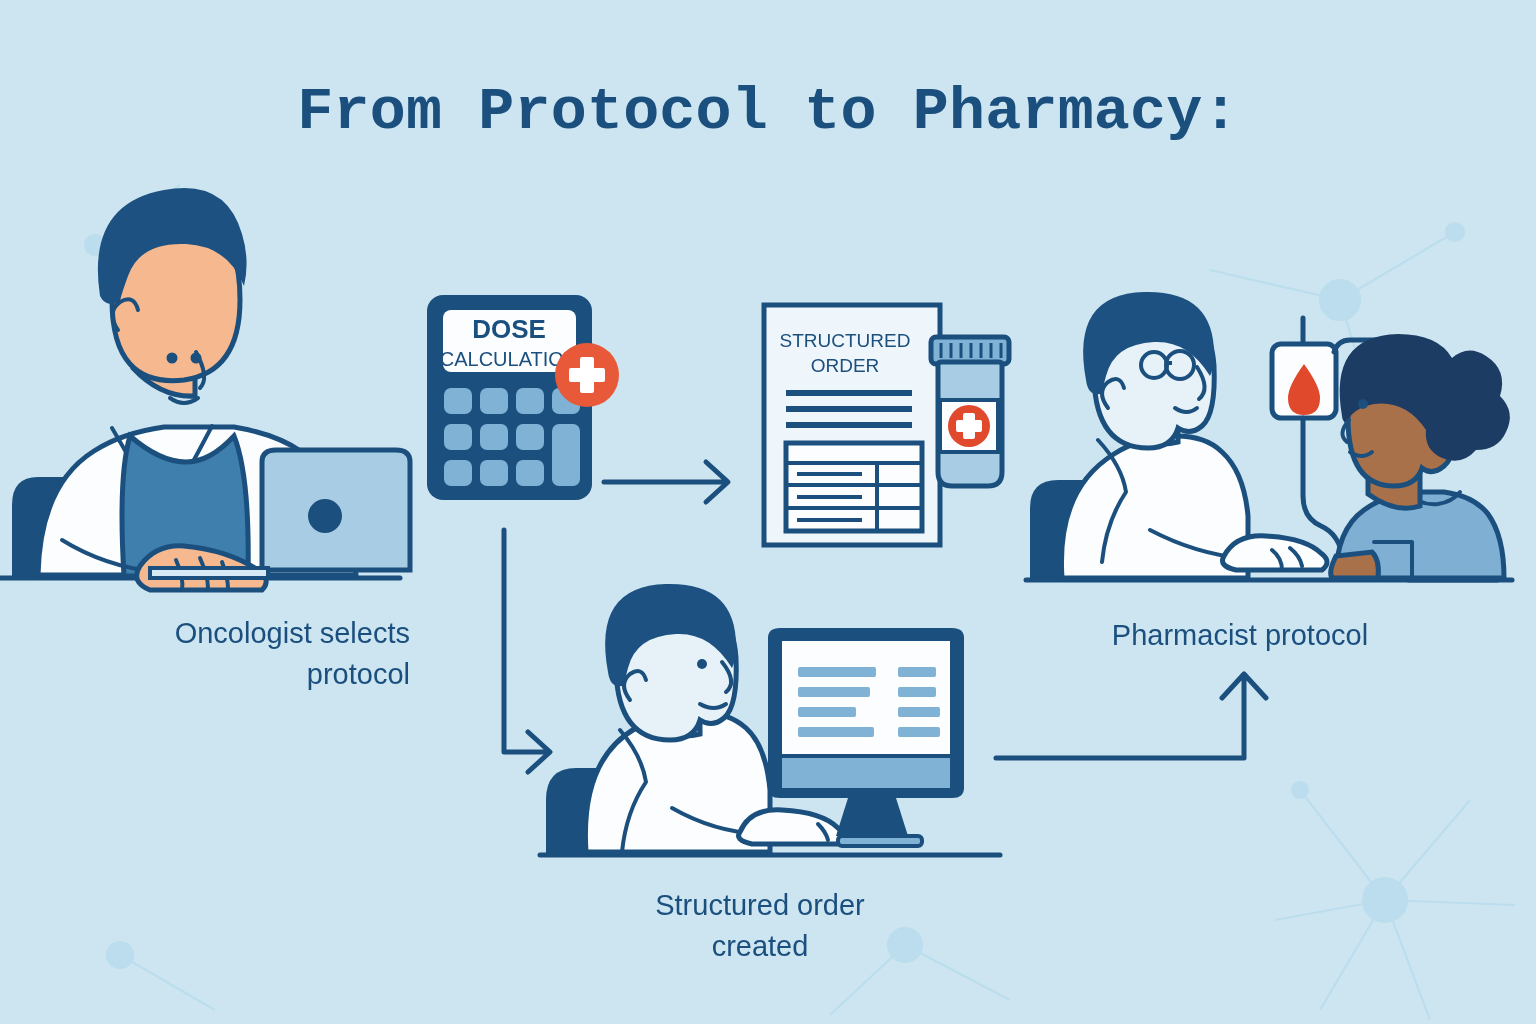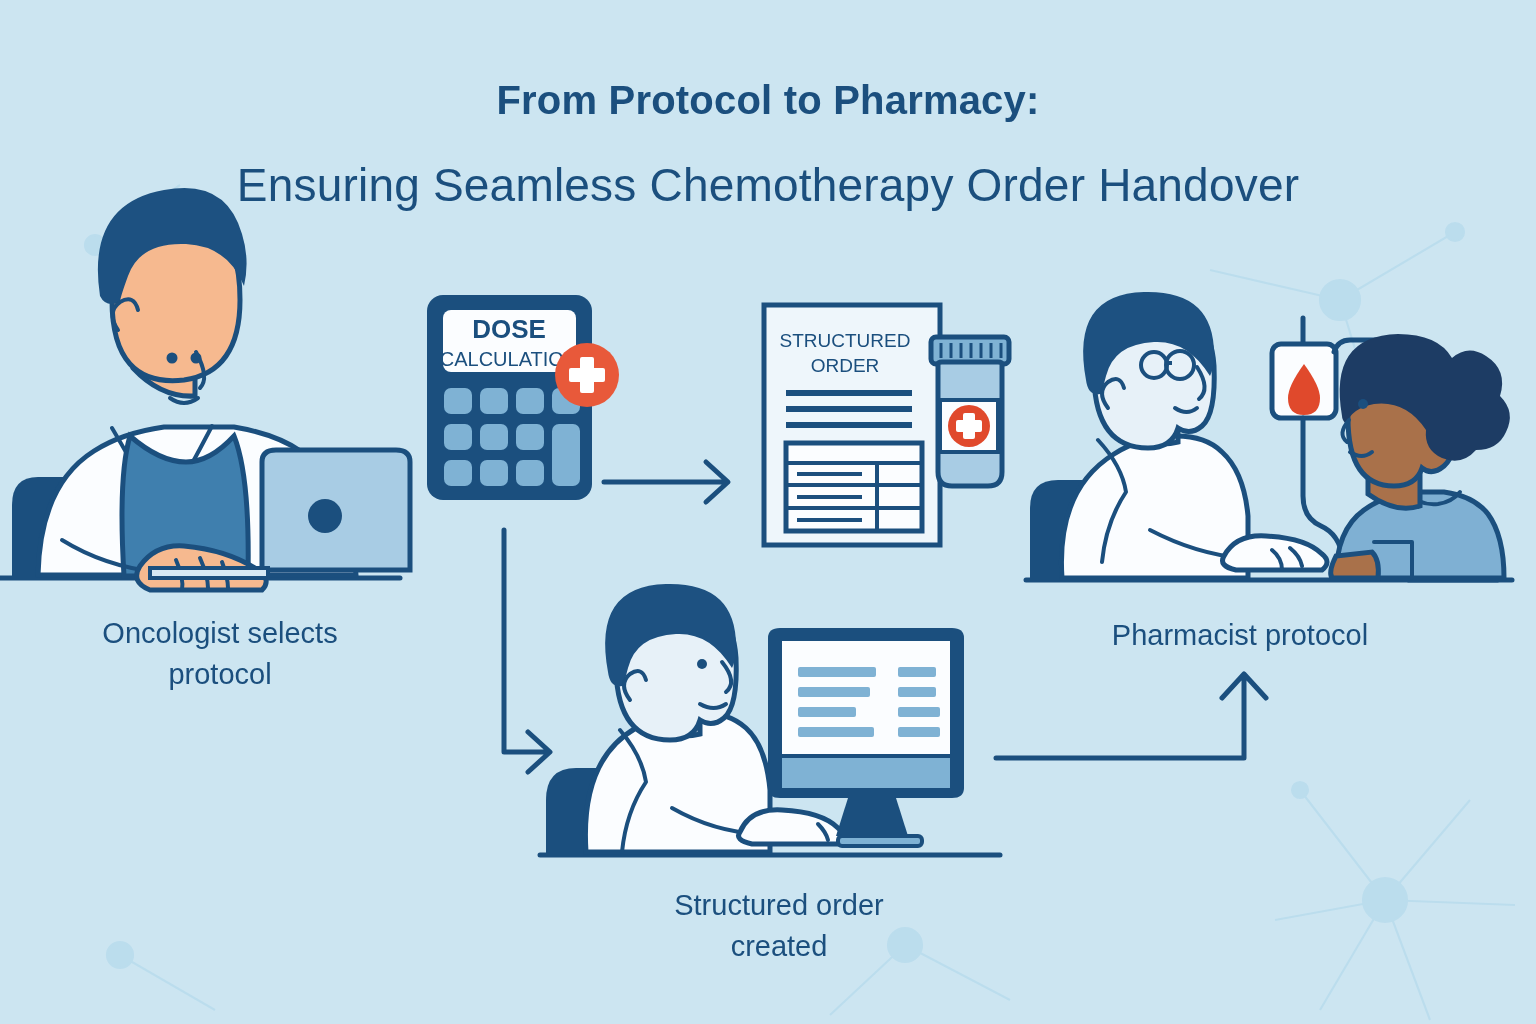--- a/index.html
+++ b/index.html
@@ -8,28 +8,28 @@
     font-family:"Liberation Sans",sans-serif;
     background:#cce5f1;
   }
   #stage{position:relative;width:1536px;height:1024px;background:#cce5f1;overflow:hidden;}
   #bgnet{position:absolute;inset:0;}
   #art{position:absolute;inset:0;}
   .ttl{
     position:absolute;left:0;right:0;text-align:center;
     color:#1b4f7e;letter-spacing:.2px;
   }
-  #title-line1{top:78px;font-size:40px;font-weight:bold;}
+  #title-line1{top:78px;font-size:60px;font-weight:bold;font-family:Liberation Mono, monospace;}
   #title-line2{top:158px;font-size:46px;font-weight:normal;}
   .cap{
     position:absolute;color:#1b4f7e;font-size:29px;line-height:1.42;
     text-align:center;white-space:pre-line;
   }
-  #cap-oncologist{left:30px;top:613px;width:380px;}
-  #cap-structured{left:614px;top:885px;width:330px;}
+  #cap-oncologist{left:30px;top:613px;width:380px;text-align:right;}
+  #cap-structured{left:595px;top:885px;width:330px;}
   #cap-pharmacist{left:1050px;top:615px;width:380px;}
 </style>
 </head>
 <body>
 
 <div id="stage">
 
   <svg id="bgnet" viewBox="0 0 1536 1024">
     <g stroke="#b9dced" stroke-width="2.2" fill="#b9dced" opacity="0.85">
       <line x1="1455" y1="232" x2="1340" y2="300"></line>
@@ -265,21 +265,20 @@
       <path d="M1348 418 q-4 -66 52 -66 q54 0 56 58 q2 44 -12 56 q-12 10 -22 2 q-6 18 -28 18 q-46 0 -46 -68 z" fill="#a9714a" stroke="#1b4f7e" stroke-width="5"></path>
 
       <path d="M1342 416 q-14 -80 56 -82 q40 0 54 24 q16 -14 34 -2 q22 14 14 40 q16 16 6 36 q-8 18 -30 18 q-14 16 -34 8 q-18 -8 -16 -28 q-20 -30 -52 -26 q-22 4 -28 20 q-4 -4 -4 -8 z" fill="#1d3c64"></path>
       <circle cx="1363" cy="404" r="5" fill="#1b4f7e"></circle>
       <path d="M1349 420 q-12 14 -2 22" class="ln-thin"></path>
       <path d="M1350 452 q12 8 22 0" class="ln-thin"></path>
     </g>
   </svg>
 
   <div class="ttl" id="title-line1">From Protocol to Pharmacy:</div>
-  <div class="ttl" id="title-line2">Ensuring Seamless Chemotherapy Order Handover</div>
 
   <div class="cap" id="cap-oncologist">Oncologist selects
 protocol</div>
   <div class="cap" id="cap-structured">Structured order
 created</div>
   <div class="cap" id="cap-pharmacist">Pharmacist protocol</div>
 
 </div>
 
 </body></html>

